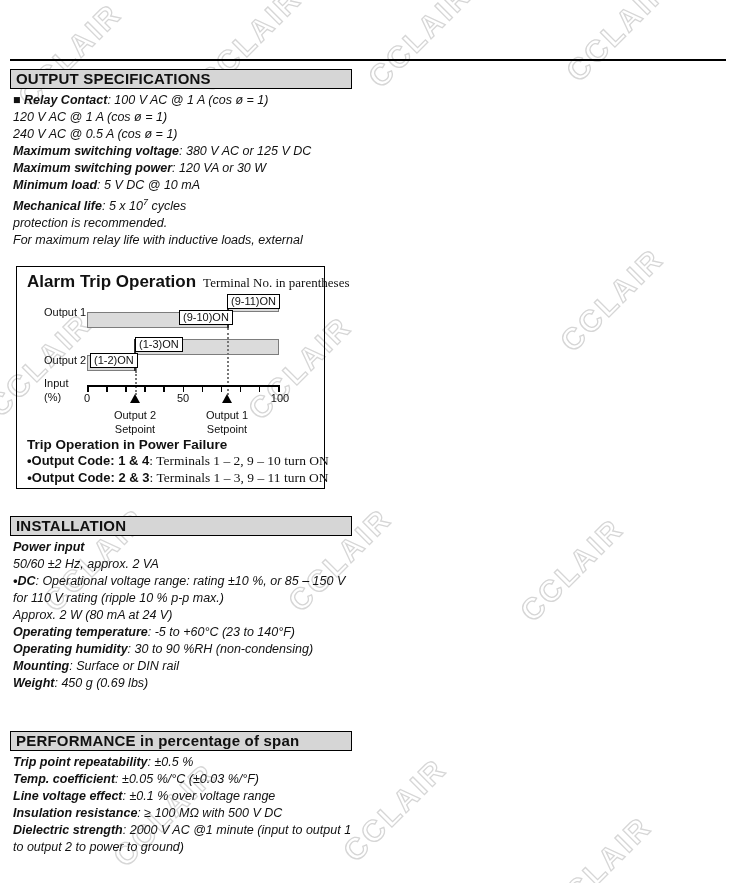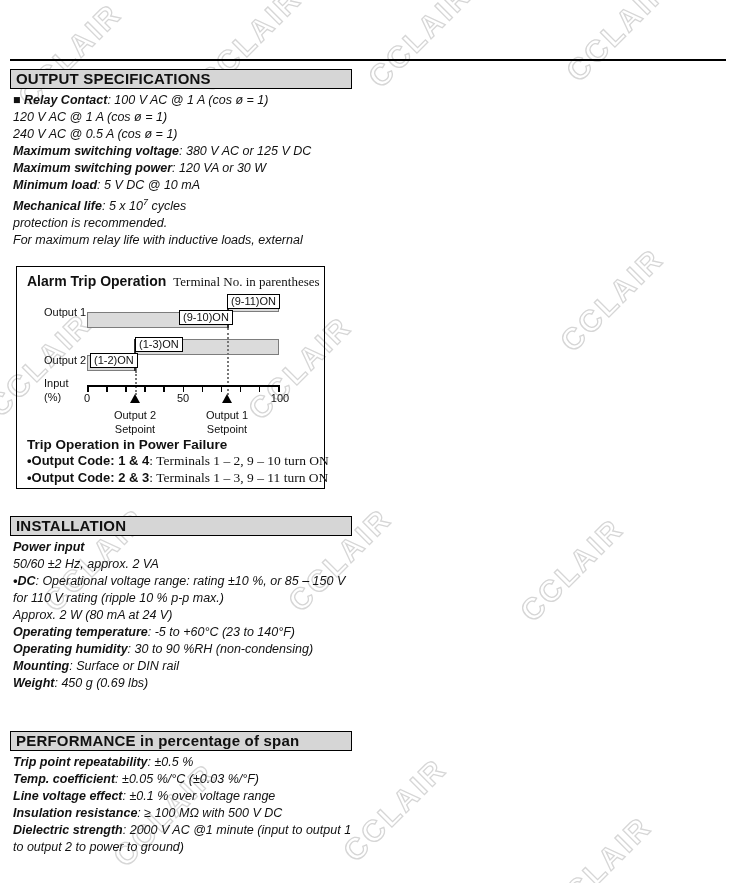--- a/index.html
+++ b/index.html
@@ -30,42 +30,42 @@
   .line { font-size:12.5px; line-height:17px; white-space:nowrap; }
   .line .lb { font-weight:bold; }
   .line sup { font-size:9px; }
 
   
   .diagram {
     position:absolute; left:16px; top:266px; width:309px; height:223px;
     border:1.5px solid #000; box-sizing:border-box; z-index:2;
   }
   .dg-title { position:absolute; left:10px; top:5px; white-space:nowrap; }
-  .dg-title .b { font-weight:bold; font-size:14px; }
+  .dg-title .b { font-weight:bold; font-size:17px; }
   .dg-title .ser { font-family:"Liberation Serif","DejaVu Serif",serif; font-size:13px; margin-left:7px; }
   .rowlabel { position:absolute; font-size:11px; }
   .bar { position:absolute; height:16px; background:#dbdbdb; border:1px solid #7d7d7d; box-sizing:border-box; }
   .stepline { position:absolute; width:2px; background:#333; }
   .onbox {
     position:absolute; background:#fff; border:1px solid #000; font-size:11px;
     line-height:13px; padding:0 3px; white-space:nowrap; z-index:3;
   }
   .dotline { position:absolute; width:0; border-left:2px dotted #777; }
   .axis { position:absolute; left:70px; top:118px; width:193px; height:2px; background:#000; }
   .tick { position:absolute; top:0; width:1.5px; height:7px; background:#000; }
   .axlabel { position:absolute; top:125px; font-size:11px; transform:translateX(-50%); }
   .tri {
     position:absolute; top:127px; width:0; height:0; transform:translateX(-50%);
     border-left:5px solid transparent; border-right:5px solid transparent;
     border-bottom:9px solid #000;
   }
   .splabel { position:absolute; top:141px; font-size:11px; line-height:14px; text-align:center; transform:translateX(-50%); }
   .inputlabel { position:absolute; left:27px; font-size:11px;text-align:center; }
   .dg-footer-title { position:absolute; left:10px; top:170px; font-weight:bold; font-size:13.5px; }
-  .dg-flines { position:absolute; left:10px; top:186px; padding:0; }
+  .dg-flines { position:absolute; left:10px; top:186px; padding:0;text-align:center; }
   .dg-flines .line { font-size:13px; line-height:16.5px; }
   .dg-flines .lb { font-weight:bold; font-size:13px; }
   .dg-flines .t { font-family:"Liberation Serif","DejaVu Serif",serif; font-size:13.5px; }
 </style>
 </head>
 <body>
 
 <div id="page">
 
   <div class="wm" style="left:70px;top:55px">CCLAIR</div>

